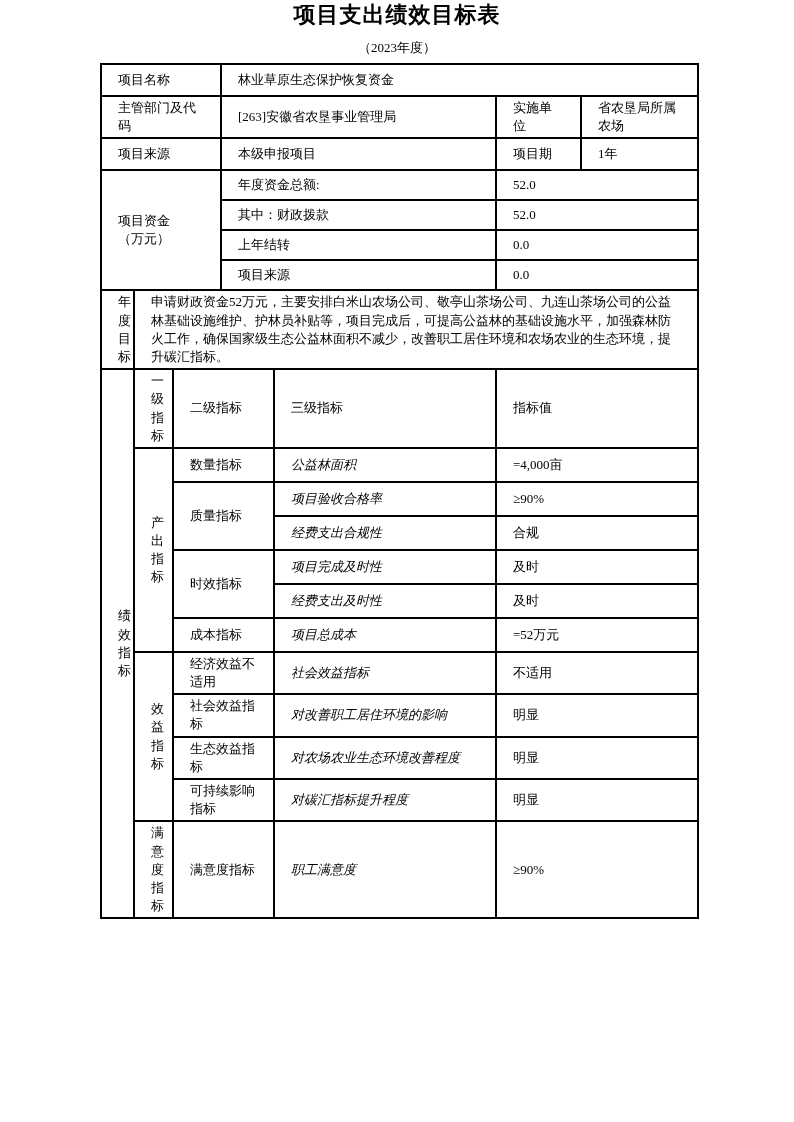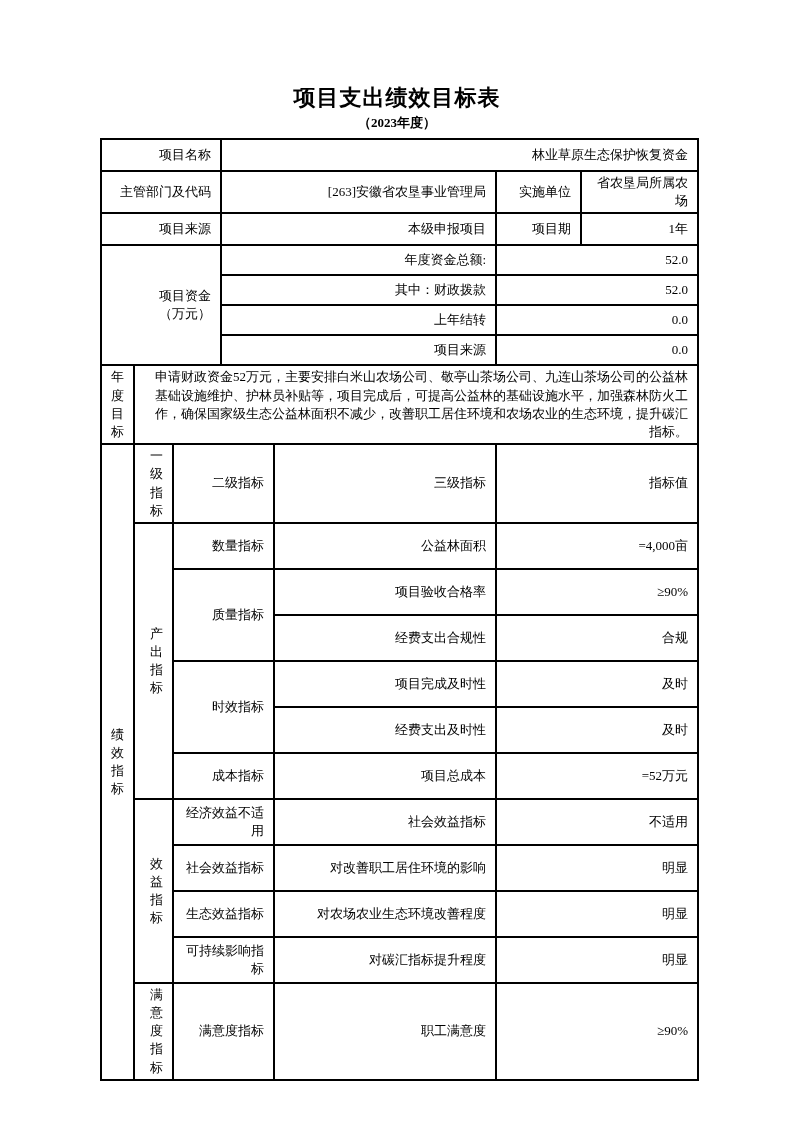--- a/index.html
+++ b/index.html
@@ -6,60 +6,58 @@
   html, body { background: #ffffff; }
   body {
     width: 794px;
     height: 1122px;
     font-family: "Liberation Serif", "DejaVu Serif", serif;
     color: #000;
     position: relative;
     overflow: hidden;
   }
   .doc-title {
-    padding-top: 83px;
     text-align: center;
     font-size: 22px;
     font-weight: bold;
     letter-spacing: 1px;
   }
   .doc-subtitle {
-    margin-top: 1px;
+    margin-top: 9px;
     text-align: center;
     font-size: 13px;
-    font-weight: bold;
   }
   table.main {
     border-collapse: collapse;
     table-layout: fixed;
     width: 597px;
     margin: 6px 0 0 100px;
   }
   table.main td {
     border: 2px solid #000;
     font-size: 13px;
-    text-align: right;
+    text-align: left;
     vertical-align: middle;
-    padding: 2px 9px;
+    padding: 2px 16px;
     line-height: 1.4;
     overflow: hidden;
   }
   tr.r-top  td { height: 32px; }
   tr.r-fund td { height: 30px; }
   tr.r-goal td { height: 63px; }
   tr.r-head td { height: 35px; }
-  tr.r-ind  td { height: 46px; }
+  tr.r-ind  td { height: 34px; }
   tr.r-last td { height: 48px; }
   .left { text-align: left; margin-left: 36px; }
   .num  { text-align: right; padding-right: 3px; }
   .prewrap { white-space: pre-line; margin-top: 12px; }
   .ind1 { padding-left: 10px; }
   .ind1b { padding-left: 13px; }
   .ind2 { padding-left: 30px; }
-  .l3 { padding-left: 6px; }
+  .l3 { padding-left: 6px; font-style: italic; }
   .goal-text {
     text-align: justify;
     font-size: 12.5px;
     line-height: 1.6;
     padding: 4px 7px;
   }
   .side { line-height: 2.2; }
 </style>
 </head>
 <body>

